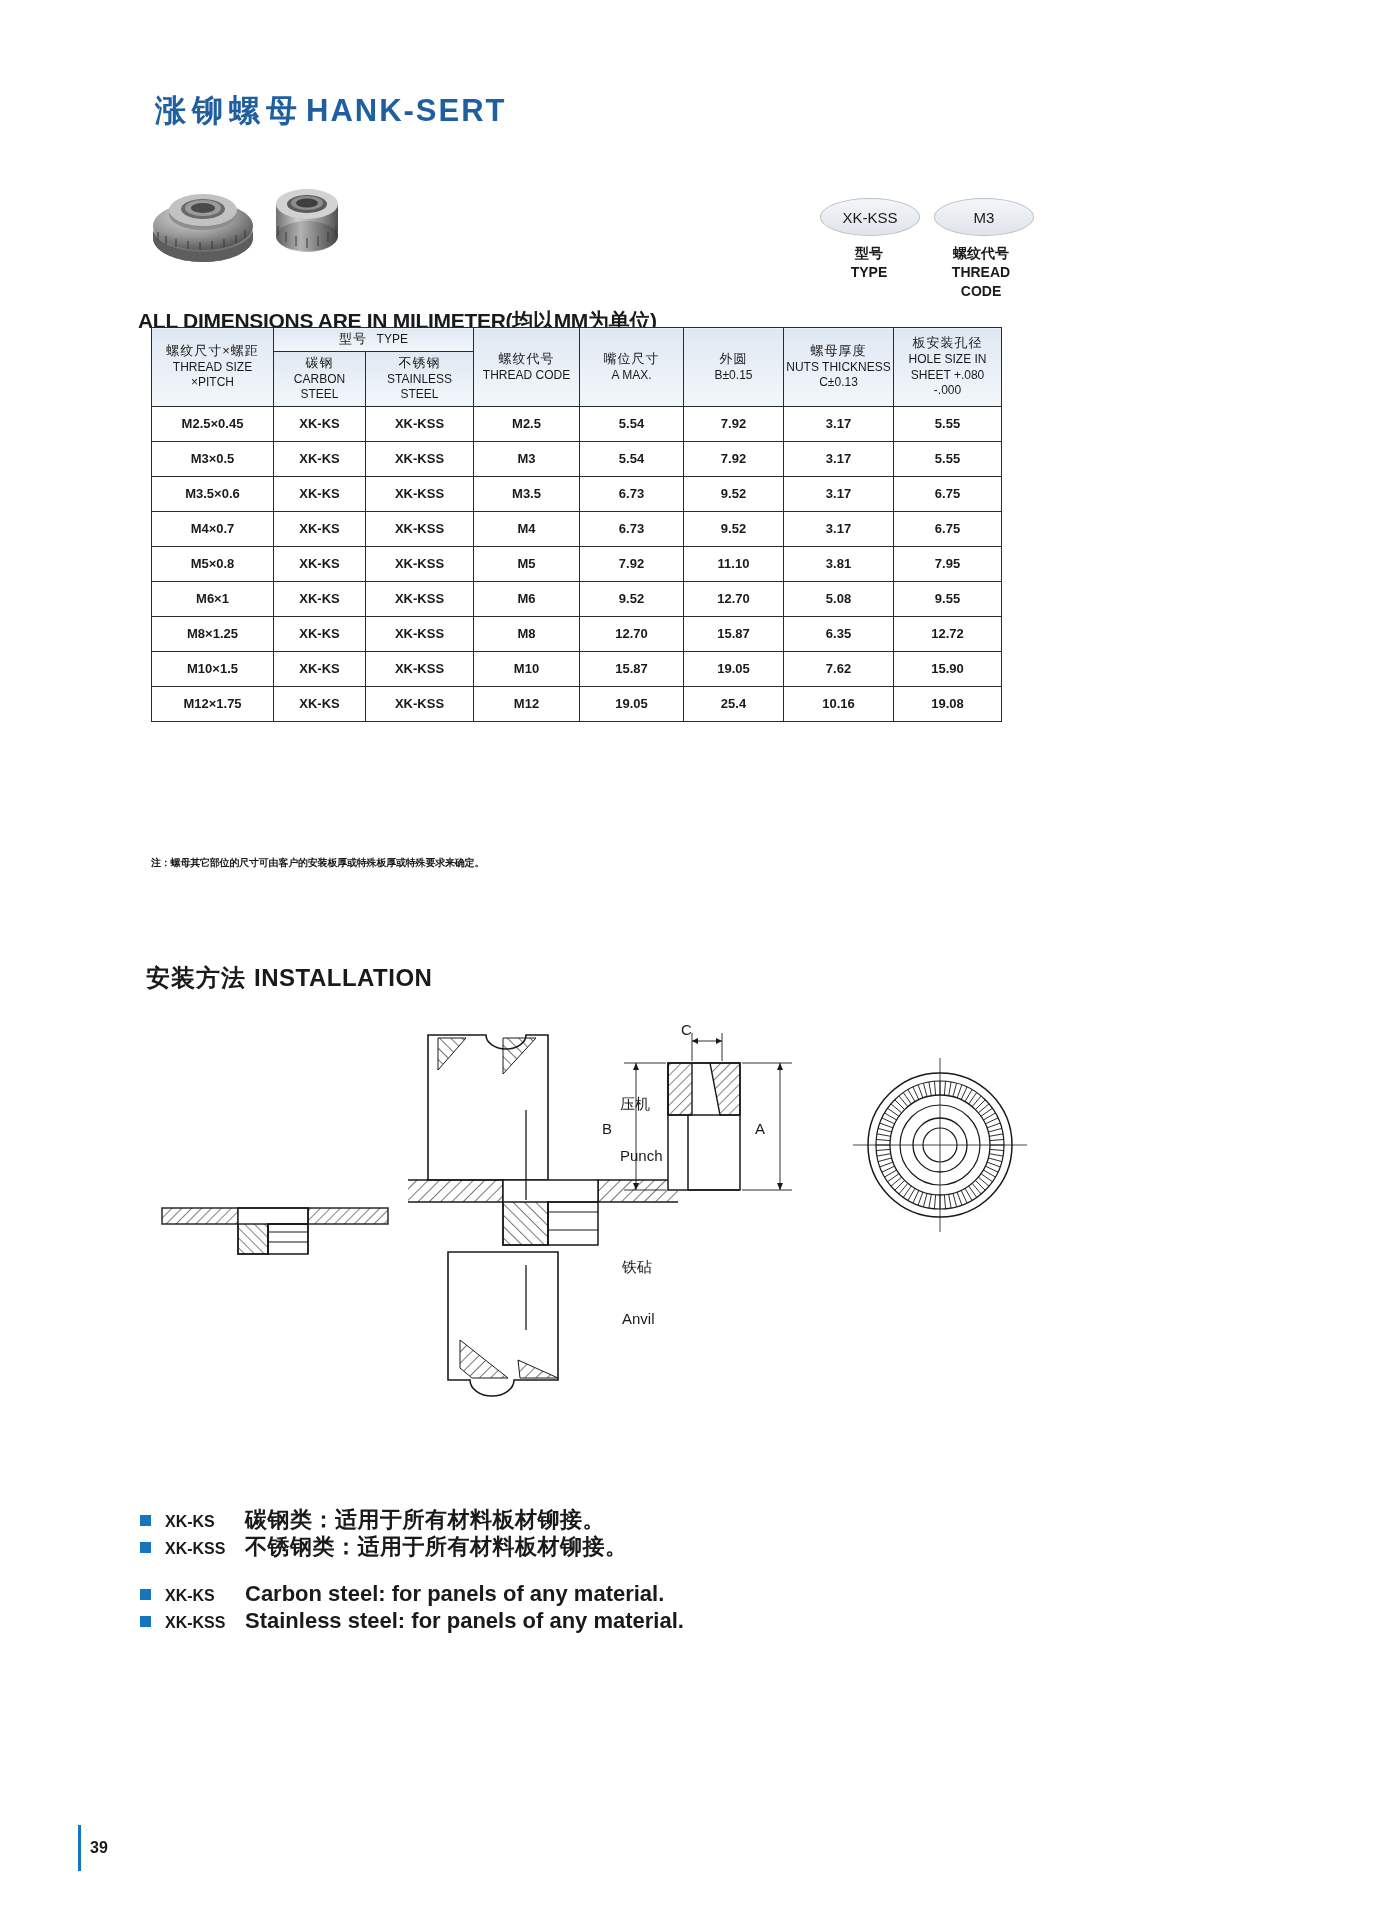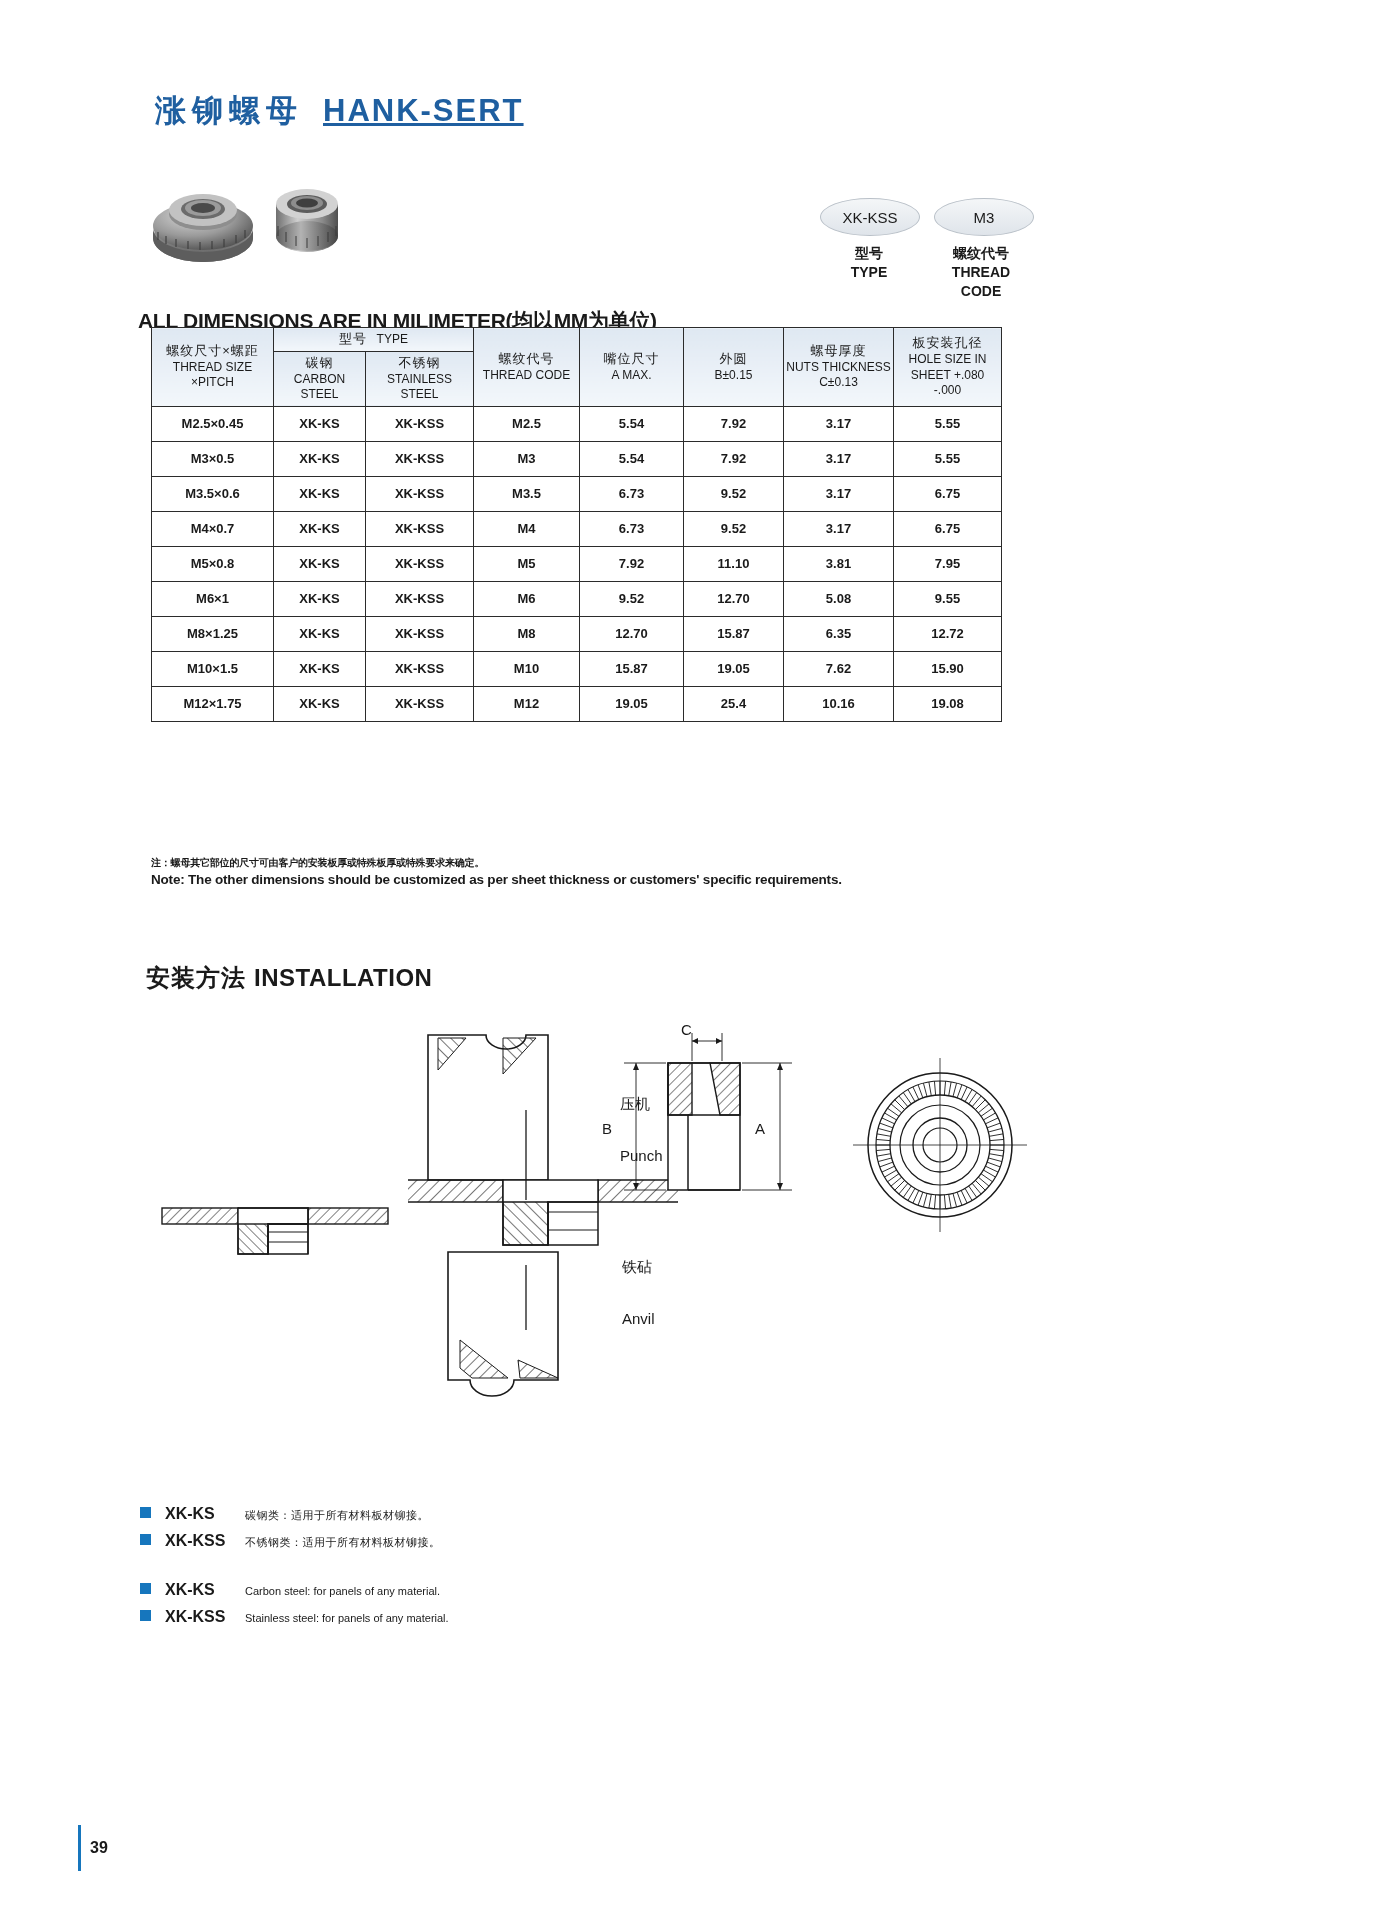--- a/index.html
+++ b/index.html
@@ -21,21 +21,21 @@
     position: absolute;
     left: 155px;
     top: 90px;
     font-size: 31px;
     font-weight: bold;
     color: #1f5fa0;
     letter-spacing: 1px;
     white-space: nowrap;
   }
   .page-title .cn { letter-spacing: 6px; }
-  .page-title .en { letter-spacing: 2px; margin-left: 20px; text-decoration: underline; }
+  .page-title .en { letter-spacing: 2px; margin-left: 3px; }
 
   
   .photo-area {
     position: absolute;
     left: 140px;
     top: 172px;
     width: 240px;
     height: 110px;
   }
   .nut-photo { position: absolute; }
@@ -191,22 +191,22 @@
     position: relative;
     top: -1px;
   }
   .legend-code {
     width: 80px;
     font-size: 16px;
     font-weight: bold;
     flex: 0 0 auto;
   }
   .legend-desc {
-    font-size: 11px;
-    font-weight: normal;
+    font-size: 22px;
+    font-weight: bold;
   }
   .legend-desc.cn { letter-spacing: 0.5px; }
 
   
   .page-num-wrap {
     position: absolute;
     left: 78px;
     top: 1825px;
     display: flex;
     align-items: center;
@@ -445,21 +445,20 @@
         <td>19.05</td>
         <td>25.4</td>
         <td>10.16</td>
         <td>19.08</td>
       </tr>
     </tbody>
 </table>
 
 <div class="footnote">
   <div class="line-cn">注：螺母其它部位的尺寸可由客户的安装板厚或特殊板厚或特殊要求来确定。</div>
-  <div class="line-en">Note: The other dimensions should be customized as per sheet thickness or customers' specific requirements.</div>
 </div>
 
 <div class="install-heading">
   <span class="cn">安装方法</span><span class="en">INSTALLATION</span>
 </div>
 
 <div class="diagrams">
 
   <svg style="position:absolute; left:20px; top:150px; width:230px; height:110px;" viewBox="0 0 230 110">
     <defs>

